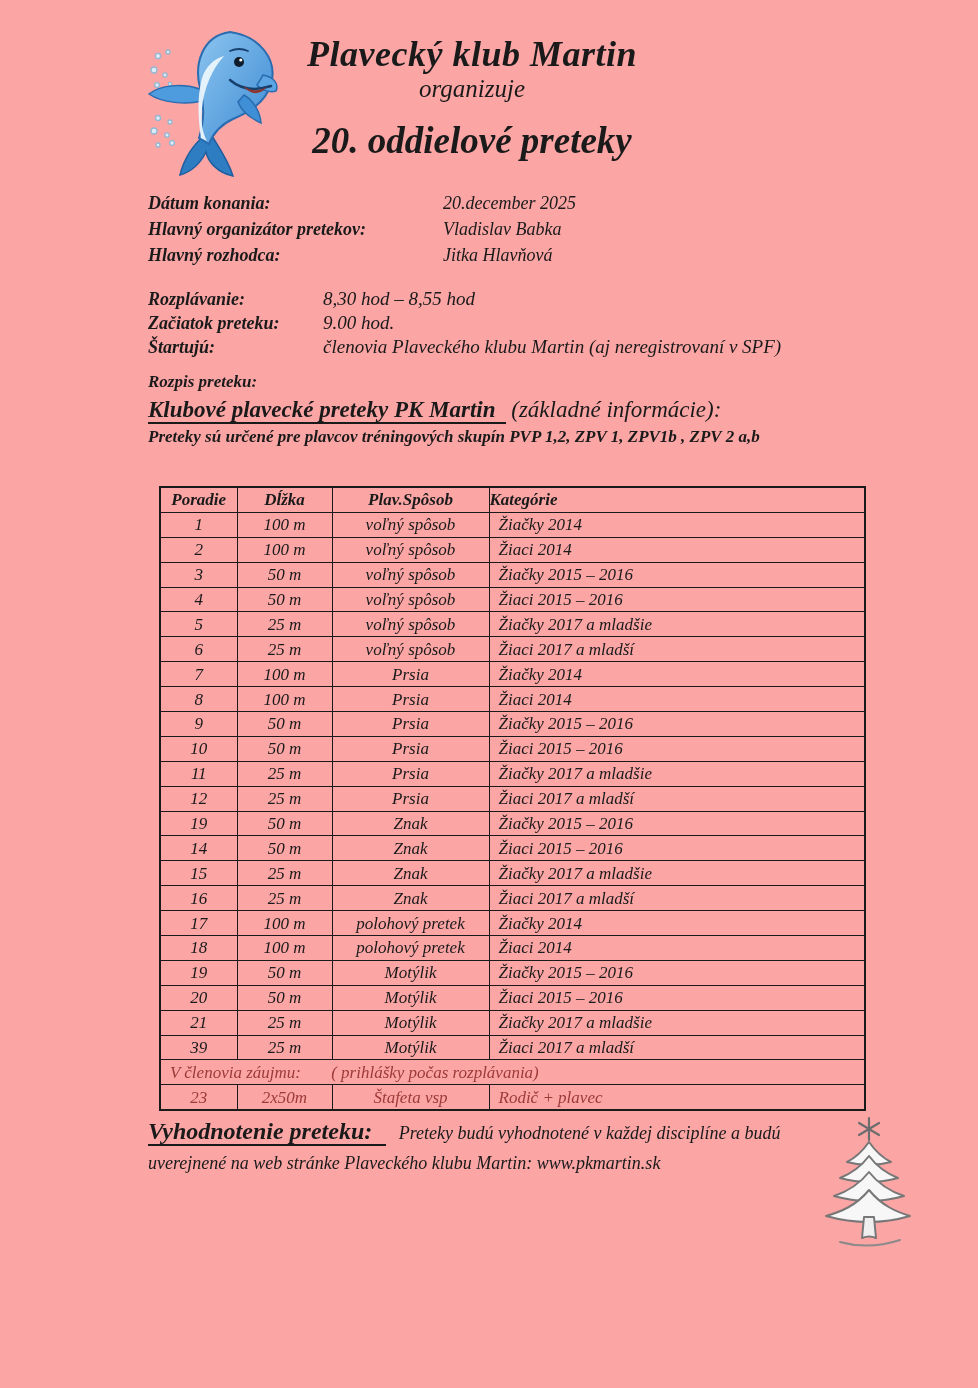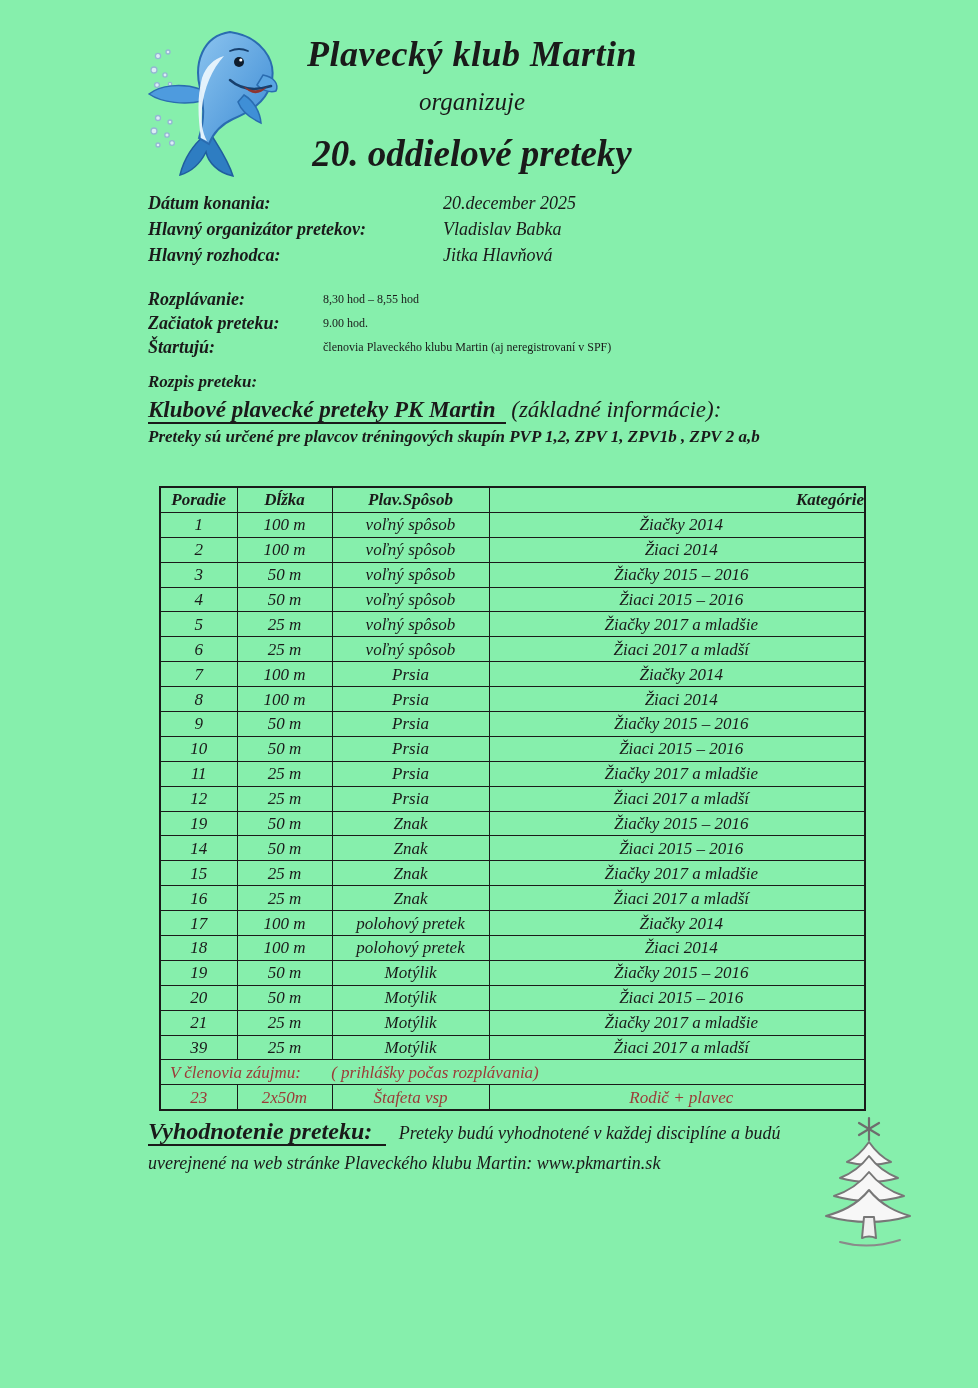--- a/index.html
+++ b/index.html
@@ -1,52 +1,52 @@
 <!DOCTYPE html>
 <html style="--accent: #9c3b38;"><head>
 <meta charset="utf-8">
 <style>
   html,body{margin:0;padding:0;background:#ffffff;}
   .page{
-    position:relative;width:978px;height:1388px;background:#86efac;
+    position:relative;width:978px;height:1388px;background:#fca5a5;
     font-family:"Liberation Serif","DejaVu Serif",serif;color:#1a1a1a;overflow:hidden;
   }
   
   .logo{position:absolute;left:144px;top:28px;width:150px;height:150px;}
   .title-block{position:absolute;left:272px;top:34px;width:400px;text-align:center;}
   .club-name{font-size:36px;font-weight:bold;font-style:italic;letter-spacing:.5px;line-height:1.15;}
-  .organizes{font-size:25px;font-style:italic;margin-top:13px;line-height:1.1;}
+  .organizes{font-size:25px;font-style:italic;margin-top:0;line-height:1.1;}
   .event-title{font-size:37px;font-weight:bold;font-style:italic;margin-top:18px;line-height:1.1;}
   
   .details{position:absolute;left:148px;top:190px;}
   .details .row{display:flex;line-height:26px;}
   .details .lbl{width:295px;font-weight:bold;font-style:italic;font-size:18px;}
   .details .val{font-style:italic;font-size:18px;}
   .schedule{position:absolute;left:148px;top:287px;}
   .schedule .row{display:flex;line-height:24px;}
   .schedule .lbl{width:175px;font-weight:bold;font-style:italic;font-size:18px;}
-  .schedule .val{font-size:12px;white-space:nowrap;}
+  .schedule .val{font-style:italic;font-size:19px;white-space:nowrap;}
   
   .section{position:absolute;left:148px;top:372px;width:690px;}
   .section-label{font-size:17px;font-weight:bold;font-style:italic;}
   .section-title{font-size:23px;font-style:italic;margin-top:5px;white-space:nowrap;}
   .section-title .u{font-weight:bold;border-bottom:2.5px solid #1a1a1a;padding-right:10px;}
   .section-sub{font-size:17px;font-weight:bold;font-style:italic;margin-top:4px;white-space:nowrap;}
   
   .table-wrap{position:absolute;left:123px;top:486px;padding-left:36px;}
   table{border-collapse:collapse;table-layout:fixed;width:705px;}
   table,td,th{border:1.5px solid #1a1a1a;}
   table{border-width:2.5px;}
   th,td{
     height:23.9px;padding:0;font-size:17px;font-style:italic;line-height:1;
     text-align:center;vertical-align:middle;overflow:hidden;white-space:nowrap;
   }
   th{font-weight:bold;}
-  td.cat,th.cat-h{text-align:center;padding-left:9px;}
-  th.cat-h{text-align:right;padding-left:0;}
+  td.cat,th.cat-h{text-align:left;padding-left:9px;}
+  th.cat-h{text-align:left;padding-left:0;}
   tr.accent td{color:var(--accent);}
   td.note{ text-align:left;padding-left:9px;}
   .note .gap{margin-left:26px;}
   
   .footer{position:absolute;left:148px;top:1116px;width:672px;font-style:italic;font-size:18px;line-height:30px;}
   .footer .flabel{font-size:24px;font-weight:bold;border-bottom:2.5px solid #1a1a1a;padding-right:14px;margin-right:8px;}
   .tree{position:absolute;left:822px;top:1116px;width:90px;height:135px;}
 </style>
 </head>
 <body>

